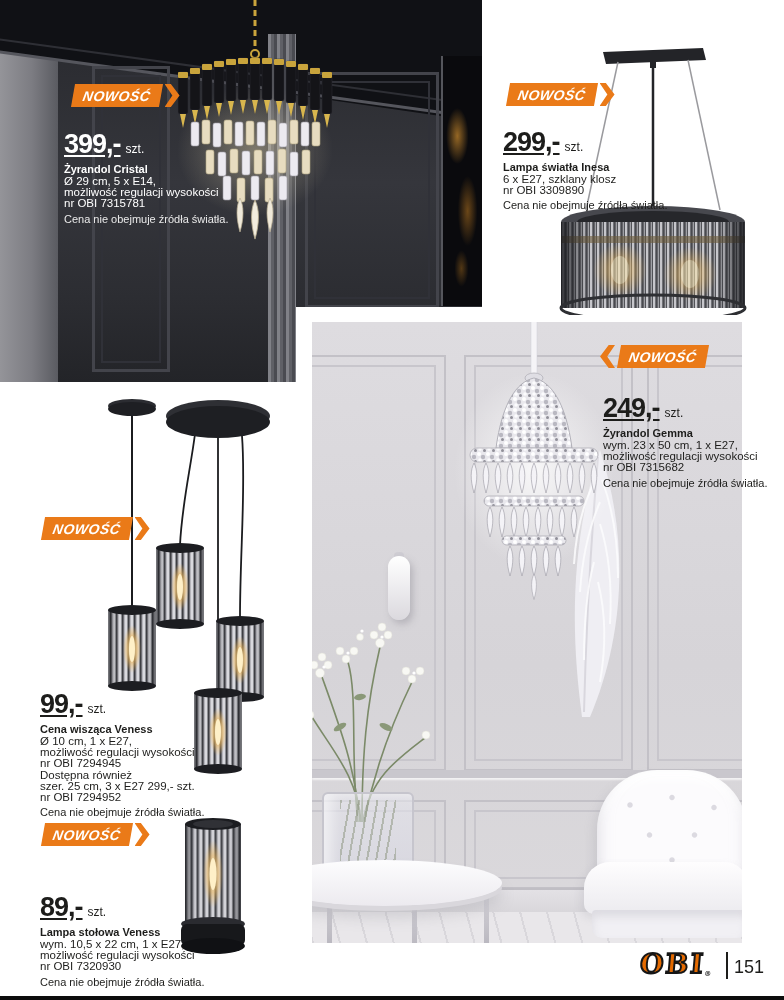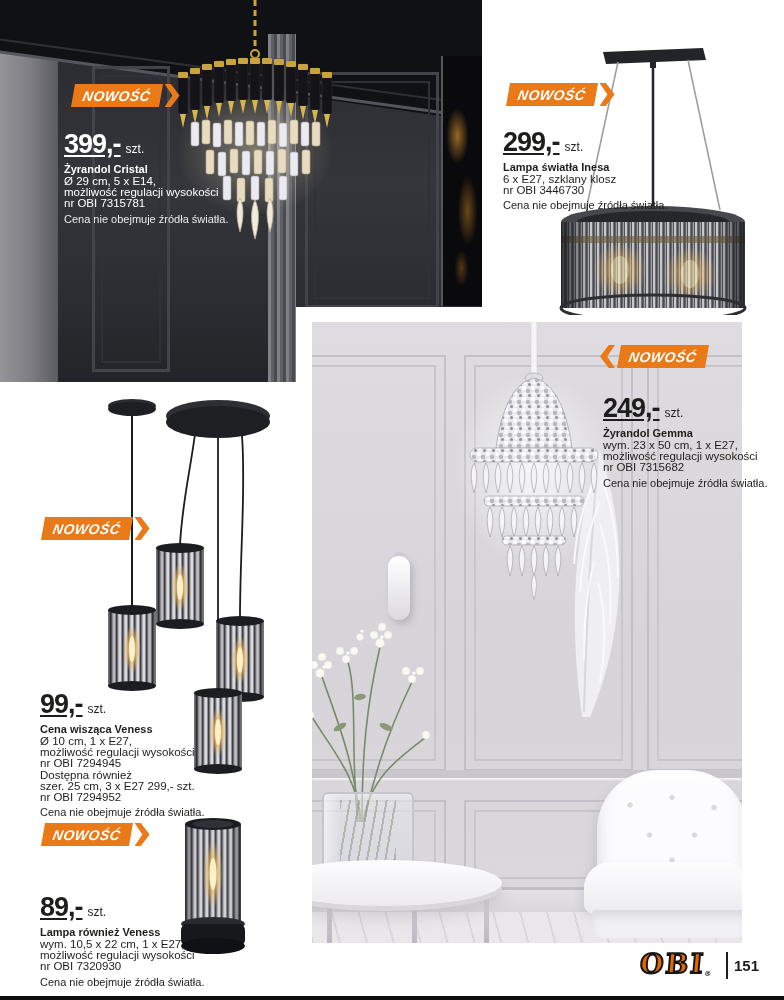--- a/index.html
+++ b/index.html
@@ -98,21 +98,21 @@
   .pname + .pline, .pline + .pline{margin-top:0;}
   .pfoot{font-size:11px;margin-top:3px;white-space:nowrap;}
   .pinfo.light .pfoot{color:#eaeaea;}
 
   
   .obi-logo{position:absolute;left:640px;top:950px;z-index:40;
     font-family:"DejaVu Serif",serif;font-weight:900;font-size:27px;line-height:1;
     color:var(--obi);-webkit-text-stroke:2px #161616;letter-spacing:2px;transform:skewX(-5deg);}
   .obi-mark{font-size:7px;-webkit-text-stroke:0;color:#161616;vertical-align:bottom;}
   .footer-divider{position:absolute;left:726px;top:952px;width:2px;height:27px;background:#1d1d1b;z-index:40;}
-  .page-num{position:absolute;left:734px;top:957px;font-size:15px;font-weight:700;z-index:40;}
+  .page-num{position:absolute;left:734px;top:957px;font-size:18px;font-weight:400;z-index:40;}
   .bottom-bar{position:absolute;left:0;top:996px;width:784px;height:4px;background:#0d0d0d;z-index:40;}
 </style>
 </head>
 <body>
 
 <div class="page" style="--orange:#ea7a18;--obi:#e46a00;">
 
   <div class="photo-dark">
     <div class="d-leftwall"></div>
     <div class="d-ceil"></div>
@@ -470,21 +470,21 @@
     <div class="pfoot">Cena nie obejmuje źródła światła.</div>
   </div>
 
   <div class="pinfo" style="left:503px;top:108px;">
     <div class="price-row">
       <span class="price">299,-</span>
       <span class="unit">szt.</span>
     </div>
     <div class="pname">Lampa światła Inesa</div>
     <div class="pline">6 x E27, szklany klosz</div>
-    <div class="pline">nr OBI 3446730</div>
+    <div class="pline">nr OBI 3309890</div>
     <div class="pfoot">Cena nie obejmuje źródła światła.</div>
   </div>
 
   <div class="pinfo" style="left:40px;top:670px;">
     <div class="price-row">
       <span class="price">99,-</span>
       <span class="unit">szt.</span>
     </div>
     <div class="pname">Cena wisząca Veness</div>
     <div class="pline">Ø 10 cm, 1 x E27,</div>
@@ -494,21 +494,21 @@
     <div class="pline">szer. 25 cm, 3 x E27 299,- szt.</div>
     <div class="pline">nr OBI 7294952</div>
     <div class="pfoot">Cena nie obejmuje źródła światła.</div>
   </div>
 
   <div class="pinfo" style="left:40px;top:873px;">
     <div class="price-row">
       <span class="price">89,-</span>
       <span class="unit">szt.</span>
     </div>
-    <div class="pname">Lampa również Veness</div>
+    <div class="pname">Lampa stołowa Veness</div>
     <div class="pline">wym. 10,5 x 22 cm, 1 x E27,</div>
     <div class="pline">możliwość regulacji wysokości</div>
     <div class="pline">nr OBI 7320930</div>
     <div class="pfoot">Cena nie obejmuje źródła światła.</div>
   </div>
 
   <div class="pinfo" style="left:603px;top:374px;">
     <div class="price-row">
       <span class="price">249,-</span>
       <span class="unit">szt.</span>

